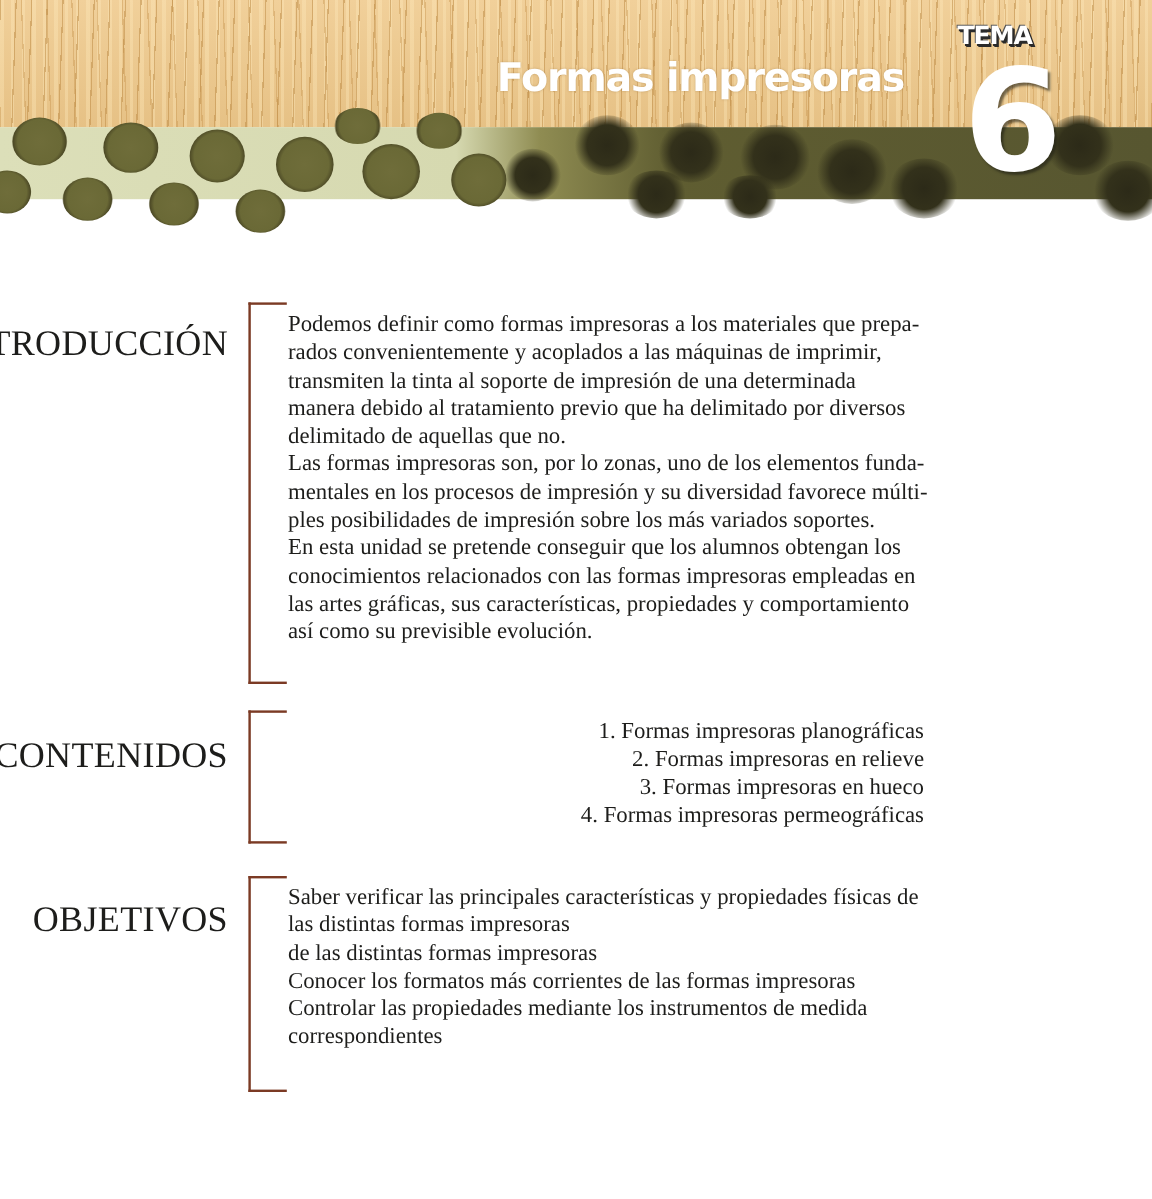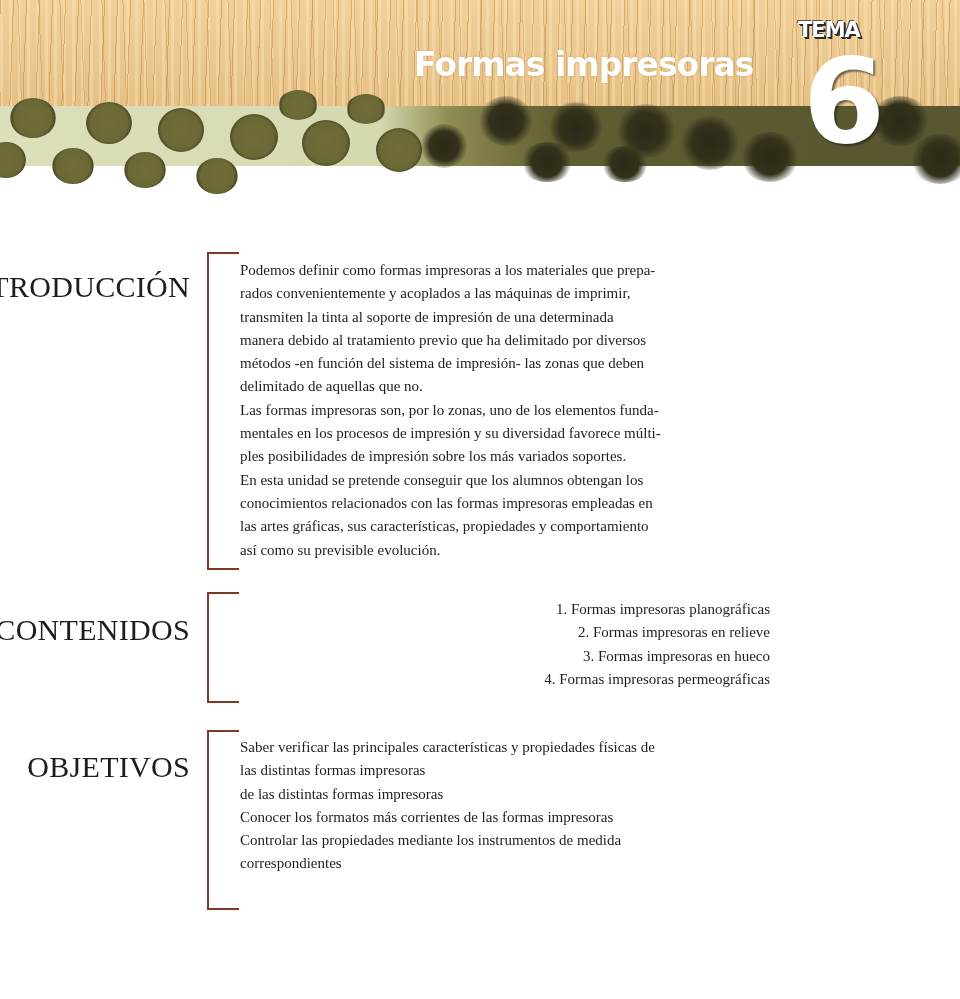--- a/index.html
+++ b/index.html
@@ -47,21 +47,21 @@
   .section-label {
     position: absolute; right: 770px; text-align: right;
     font-size: 30px; letter-spacing: 0.3px; color: #1d1d1b; white-space: nowrap;
   }
   .bracket {
     position: absolute; left: 207px; width: 30px;
     border-left: 2px solid #7b3a24; border-top: 2px solid #7b3a24; border-bottom: 2px solid #7b3a24;
   }
   .body-text {
     position: absolute; left: 240px; width: 530px;
-    font-size: 15px; line-height: 23.3px; color: #1d1d1b;
+    font-size: 19px; line-height: 23.3px; color: #1d1d1b;
   }
   .body-text .line { display: block; white-space: nowrap; }
   .list { list-style: none; margin: 0; padding: 0; }
   .list li { margin: 0; white-space: nowrap; text-align: right; }
 </style>
 </head>
 <body>
 
 <div class="banner">
   <div class="wood"></div>
@@ -98,21 +98,20 @@
   <div class="tema-number">6</div>
 </div>
 
 <div class="section-label" style="top:270px;">INTRODUCCIÓN</div>
 <div class="bracket" style="top:252px;height:314px;"></div>
 <div class="body-text" style="top:259px;">
   <span class="line">Podemos definir como formas impresoras a los materiales que prepa-</span>
   <span class="line">rados convenientemente y acoplados a las máquinas de imprimir,</span>
   <span class="line">transmiten la tinta al soporte de impresión de una determinada</span>
   <span class="line">manera debido al tratamiento previo que ha delimitado por diversos</span>
-  <span class="line">métodos -en función del sistema de impresión- las zonas que deben</span>
   <span class="line">delimitado de aquellas que no.</span>
   <span class="line">Las formas impresoras son, por lo zonas, uno de los elementos funda-</span>
   <span class="line">mentales en los procesos de impresión y su diversidad favorece múlti-</span>
   <span class="line">ples posibilidades de impresión sobre los más variados soportes.</span>
   <span class="line">En esta unidad se pretende conseguir que los alumnos obtengan los</span>
   <span class="line">conocimientos relacionados con las formas impresoras empleadas en</span>
   <span class="line">las artes gráficas, sus características, propiedades y comportamiento</span>
   <span class="line">así como su previsible evolución.</span>
 </div>
 

